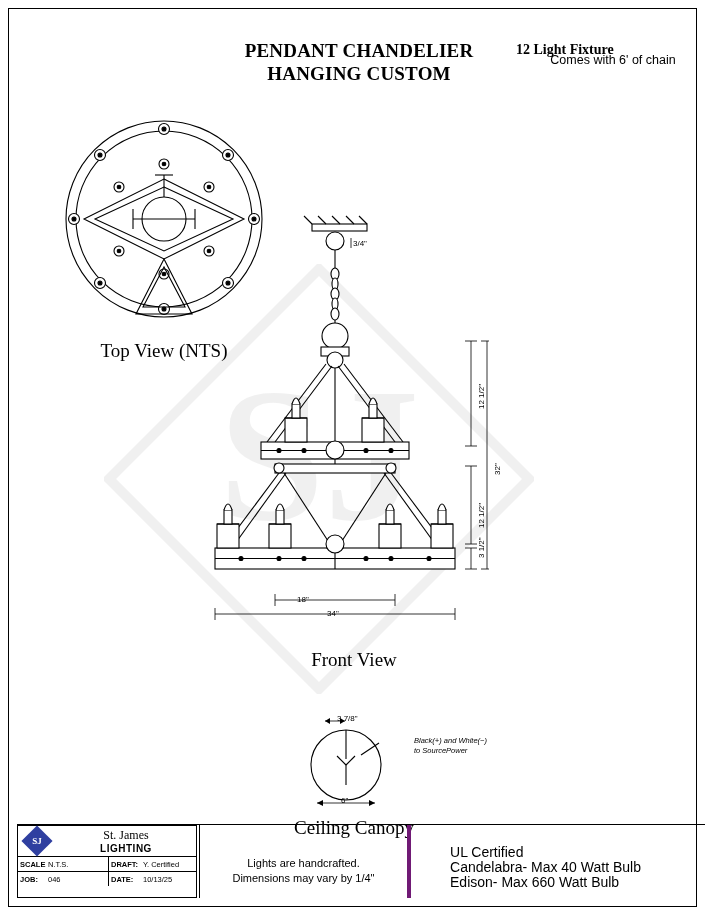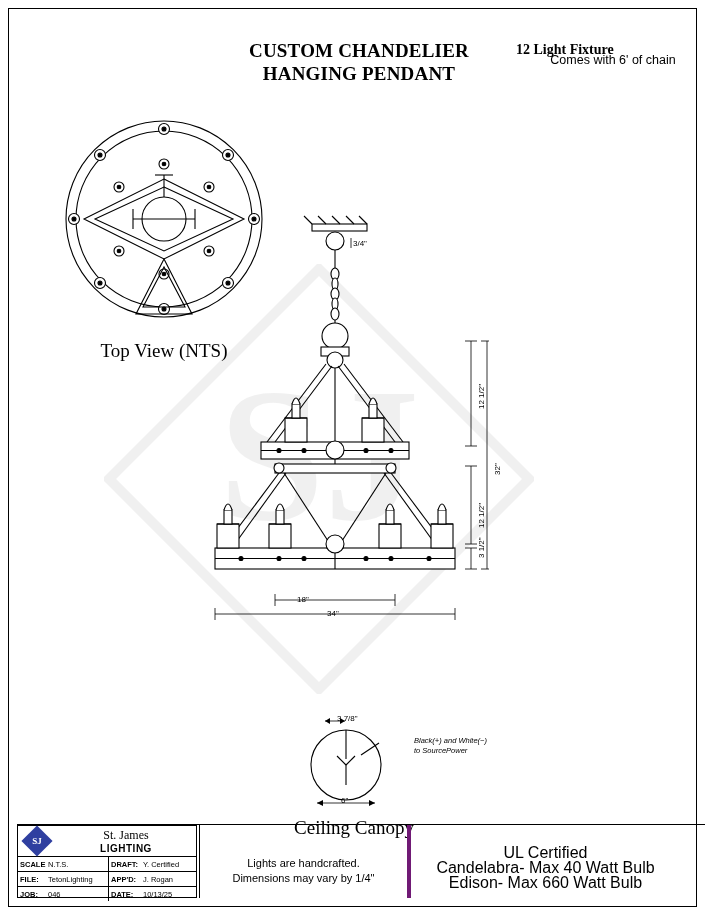--- a/index.html
+++ b/index.html
@@ -28,34 +28,34 @@
   .tb-row:last-child{border-bottom:none;}
   .tb-cell{display:flex;align-items:center;padding-left:2px;overflow:hidden;white-space:nowrap;}
   .tb-k{font-weight:bold;width:26px;}
   .tb-v{width:60px;}
   .tb-k2{font-weight:bold;width:30px;border-left:1px solid #000;padding-left:2px;}
   .tb-v2{flex:1;}
   
   #notes-mid{left:190px;bottom:8px;width:212px;height:73px;border-left:1px solid #000;border-right:4px solid #701a75;box-sizing:border-box;display:flex;align-items:flex-end;justify-content:center;padding-bottom:12px;}
   #notes-mid p{margin:0;text-align:center;font-family:"Liberation Sans",sans-serif;font-size:11px;line-height:15px;}
   #notes-right{right:8px;bottom:8px;width:285px;height:73px;display:flex;align-items:flex-end;justify-content:center;padding-bottom:8px;box-sizing:border-box;}
-  #notes-right p{margin:0;text-align:center;font-family:"Liberation Sans",sans-serif;font-size:16px;line-height:15px;}
+  #notes-right p{margin:0;text-align:left;font-family:"Liberation Sans",sans-serif;font-size:14px;line-height:15px;}
   #bottom-rule{left:8px;bottom:81px;width:689px;height:1px;background:#000;}
   .dimtxt{position:absolute;font-family:"Liberation Sans",sans-serif;font-size:8px;}
   .vtxt{transform:rotate(-90deg);transform-origin:left top;}
   #canopy-wire-note{left:367px;top:727px;width:120px;font-family:"Liberation Sans",sans-serif;font-size:7.5px;line-height:10px;font-style:italic;padding-left:38px;}
 </style>
 </head>
 <body>
 
 <div id="sheet">
 
   <div class="abs" id="main-title">
-    <div>CUSTOM CHANDELIER</div>
-    <div>HANGING PENDANT</div>
+    <div>PENDANT CHANDELIER</div>
+    <div>HANGING CUSTOM</div>
   </div>
 
   <div class="abs" id="fixture-count">12 Light Fixture</div>
   <div class="abs" id="chain-note">Comes with 6' of chain</div>
 
   <svg class="abs" id="watermark" viewBox="0 0 430 430">
     <polygon points="215,5 425,215 215,425 5,215" fill="none" stroke="#8a8a8a" stroke-width="10"></polygon>
     <text x="215" y="255" font-family="Liberation Serif, serif" font-size="190" font-weight="bold" fill="#8a8a8a" text-anchor="middle">SJ</text>
   </svg>
 
@@ -238,20 +238,21 @@
   </svg>
 
   <div class="dimtxt" style="left:344px;top:230px;">3/4"</div>
   <div class="dimtxt vtxt" style="left:468px;top:400px;">12 1/2"</div>
   <div class="dimtxt vtxt" style="left:468px;top:519px;">12 1/2"</div>
   <div class="dimtxt vtxt" style="left:484px;top:466px;">32"</div>
   <div class="dimtxt vtxt" style="left:468px;top:549px;">3 1/2"</div>
   <div class="dimtxt" style="left:288px;top:586px;">18"</div>
   <div class="dimtxt" style="left:318px;top:600px;">34"</div>
 
+  <div class="abs" id="front-view-label">Front View</div>
 
   <svg class="draw" style="left:290px;top:700px;" width="130" height="100" viewBox="0 0 130 100">
     <g fill="none" stroke="#000" stroke-width="1.1">
       <circle cx="47" cy="56" r="35" fill="#fff"></circle>
       <line x1="47" y1="21" x2="47" y2="50"></line>
       <line x1="47" y1="56" x2="47" y2="76"></line>
       <line x1="47" y1="56" x2="38" y2="47"></line>
       <line x1="47" y1="56" x2="56" y2="47"></line>
       <line x1="62" y1="46" x2="80" y2="34"></line>
     </g>
@@ -285,26 +286,20 @@
         <small>LIGHTING</small>
       </div>
     </div>
     <div class="tb-row">
       <div class="tb-cell tb-k">SCALE:</div>
       <div class="tb-cell tb-v">N.T.S.</div>
       <div class="tb-cell tb-k2">DRAFT:</div>
       <div class="tb-cell tb-v2">Y. Certified</div>
     </div>
     <div class="tb-row">
-      <div class="tb-cell tb-k">FILE:</div>
-      <div class="tb-cell tb-v">TetonLighting</div>
-      <div class="tb-cell tb-k2">APP'D:</div>
-      <div class="tb-cell tb-v2">J. Rogan</div>
-    </div>
-    <div class="tb-row">
       <div class="tb-cell tb-k">JOB:</div>
       <div class="tb-cell tb-v">046</div>
       <div class="tb-cell tb-k2">DATE:</div>
       <div class="tb-cell tb-v2">10/13/25</div>
     </div>
   </div>
 
   <div class="abs" id="notes-mid">
     <p>
       <span>Lights are handcrafted.</span><br>

